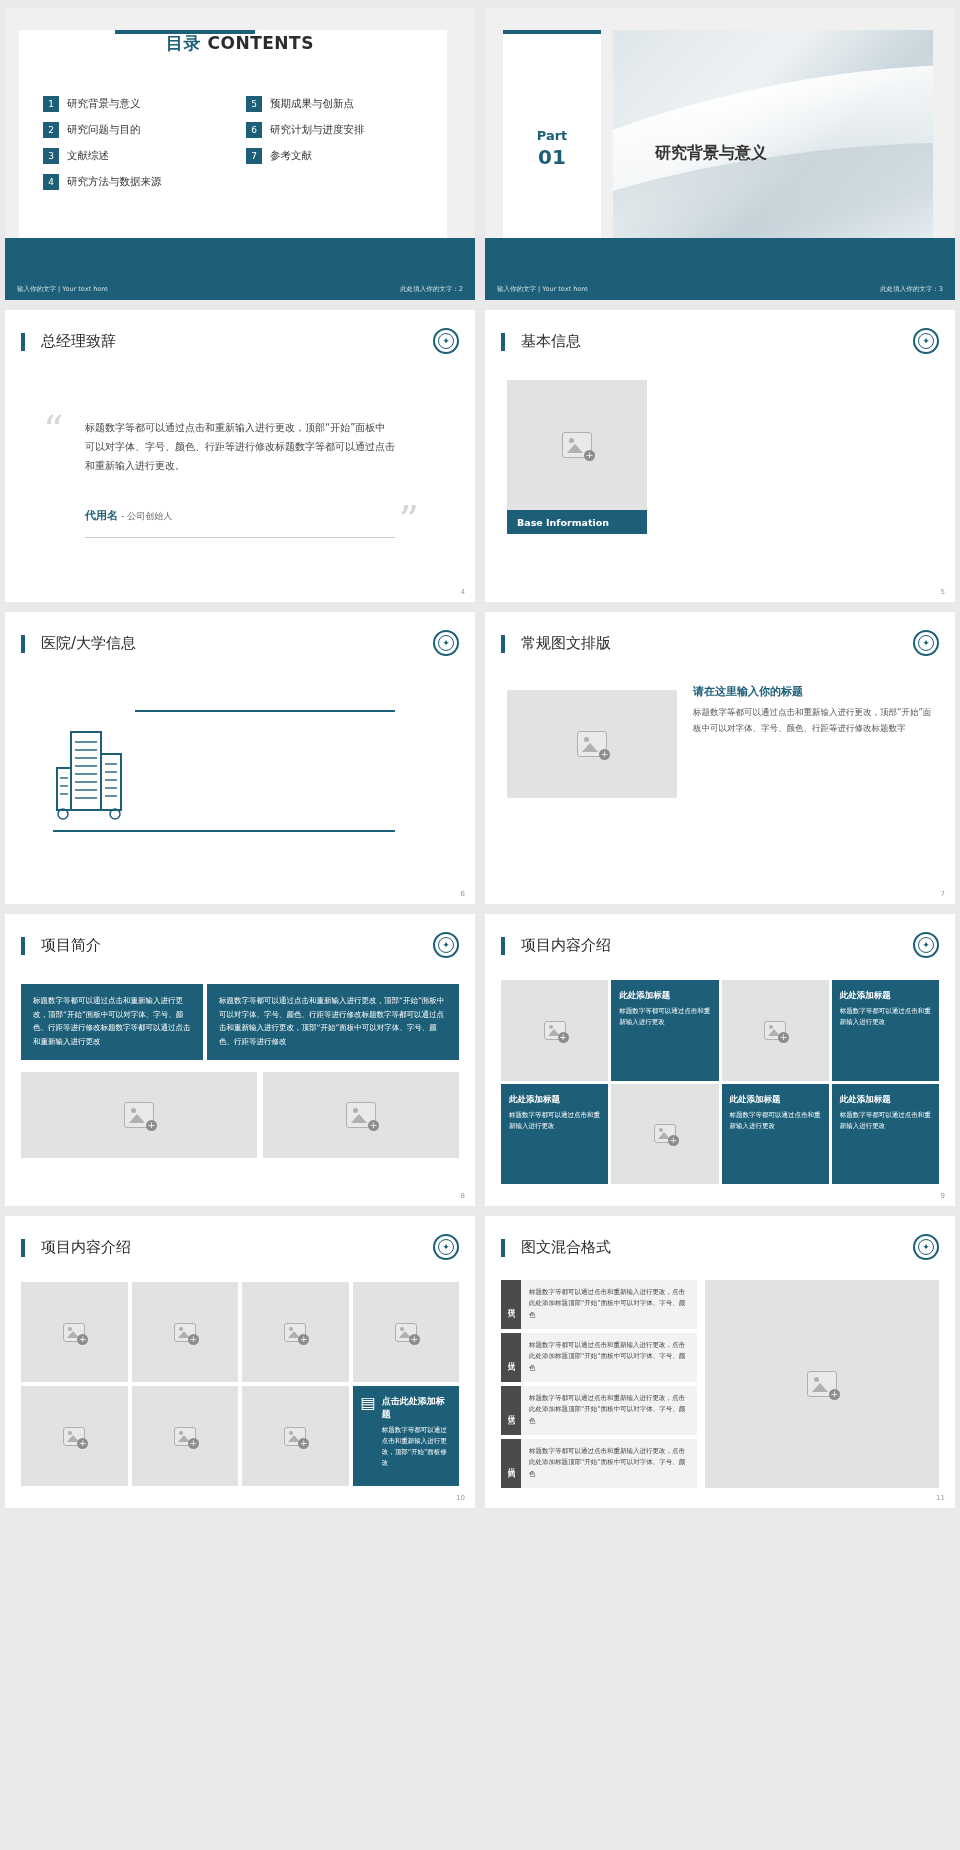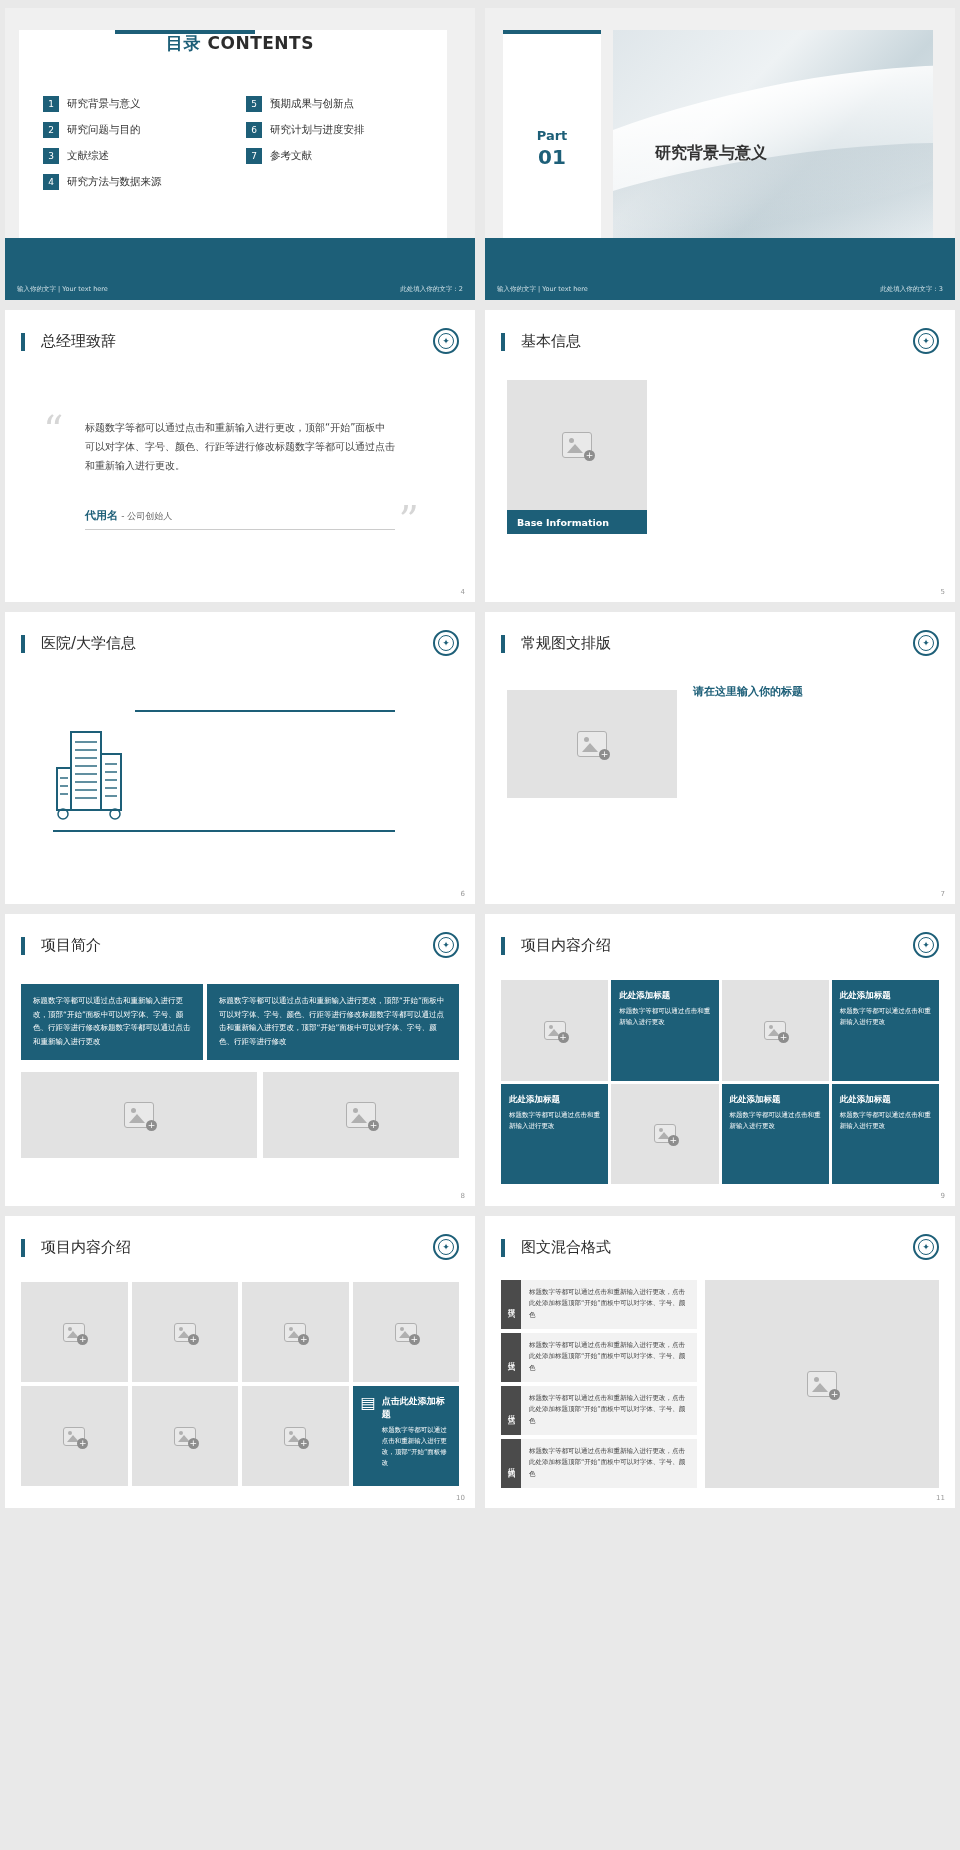--- a/index.html
+++ b/index.html
@@ -194,21 +194,21 @@
     position: absolute;
     left: 80px; top: 108px; right: 80px;
     font-size: 10px;
     line-height: 1.9;
     color: #444;
   }
   .s4 .sig {
     position: absolute;
     left: 80px; top: 198px; right: 80px;
     border-bottom: 1px solid #ccc;
-    padding-bottom: 6px;
+    padding-bottom: 14px;
     font-size: 10px;
   }
   .s4 .sig b { color: #1d5f78; font-size: 11px; }
   .s4 .sig span { color: #666; font-size: 9px; }
   
   .s5 .photo {
     position: absolute;
     left: 22px; top: 70px;
     width: 140px; height: 130px;
     background: #e2e2e2;
@@ -568,20 +568,21 @@
     <div class="badge">
         <div class="inner">✦</div>
       </div>
     <div class="photo">
         <div class="imgicon">
           <span class="plus">+</span>
         </div>
       </div>
     <div class="rt">
       <h3>请在这里输入你的标题</h3>
+      <p>标题数字等都可以通过点击和重新输入进行更改，顶部“开始”面板中可以对字体、字号、颜色、行距等进行修改标题数字</p>
     </div>
     <div class="pagenum">7</div>
   </div>
 
   <div class="slide s8">
     <div class="shead">
       <div class="bar"></div>
       <div class="txt">项目简介</div>
     </div>
     <div class="badge">

